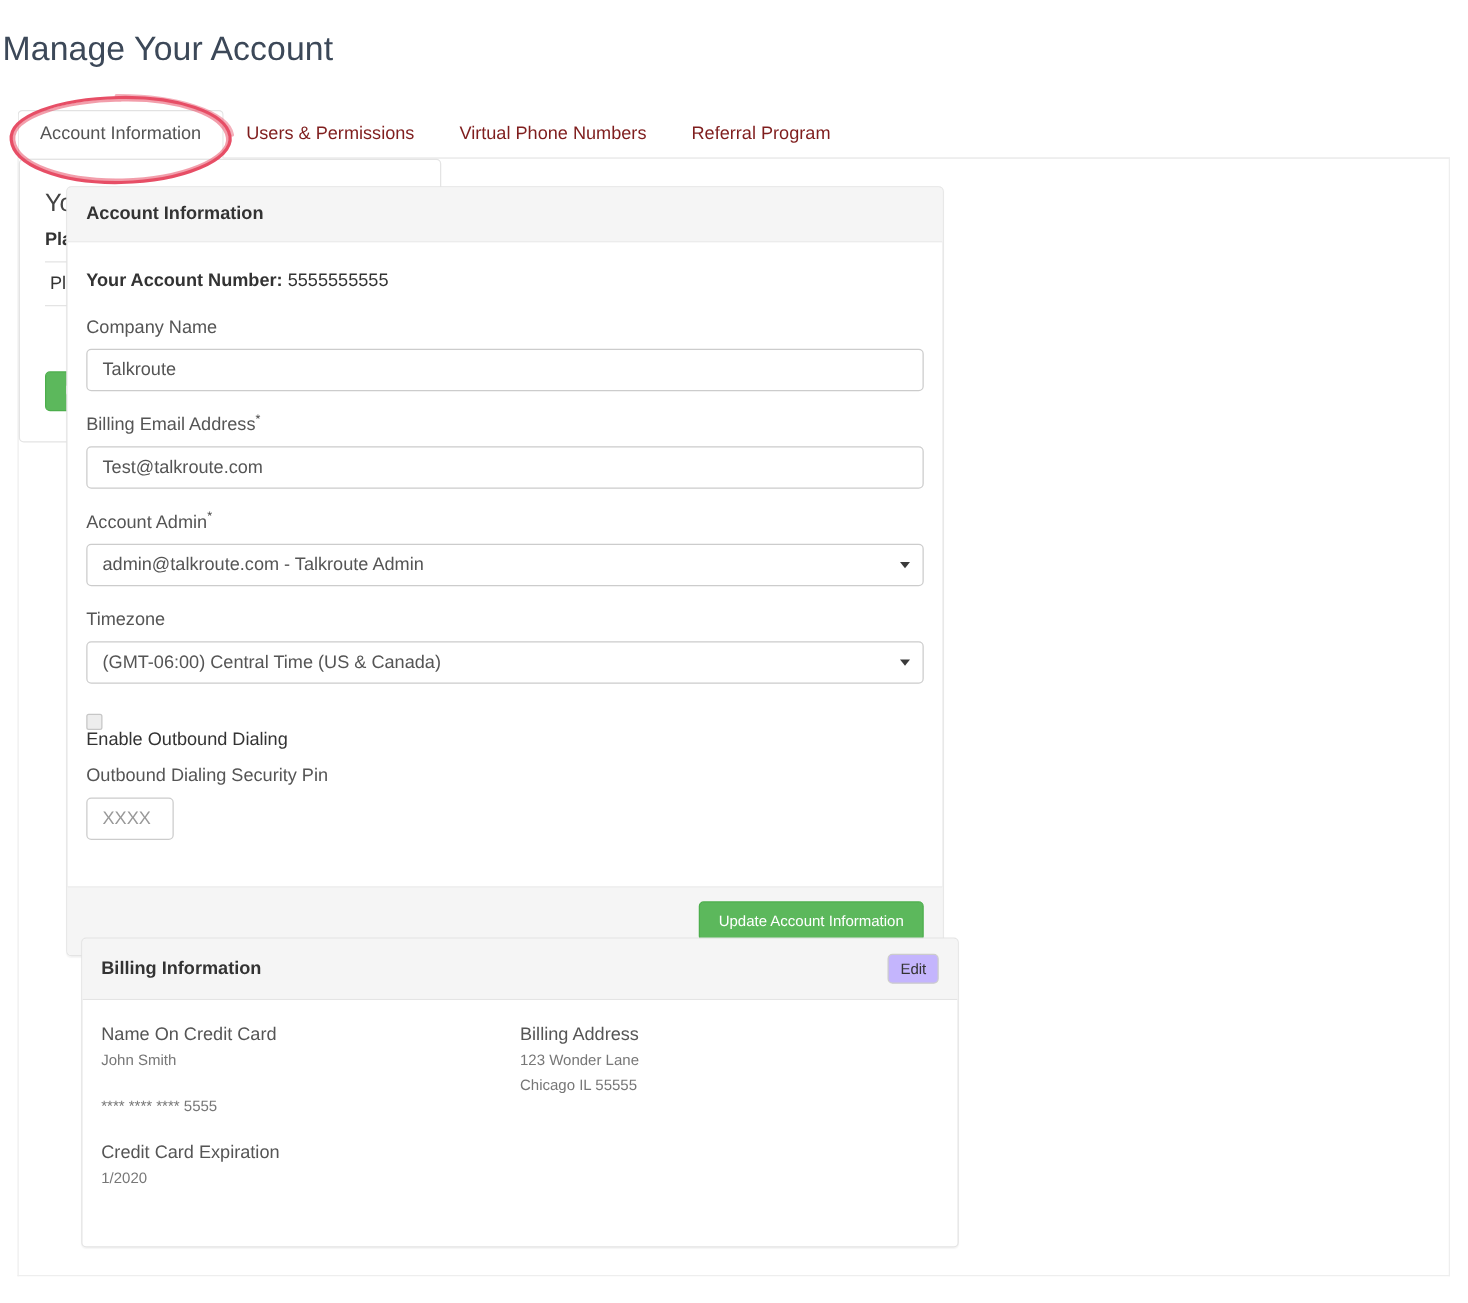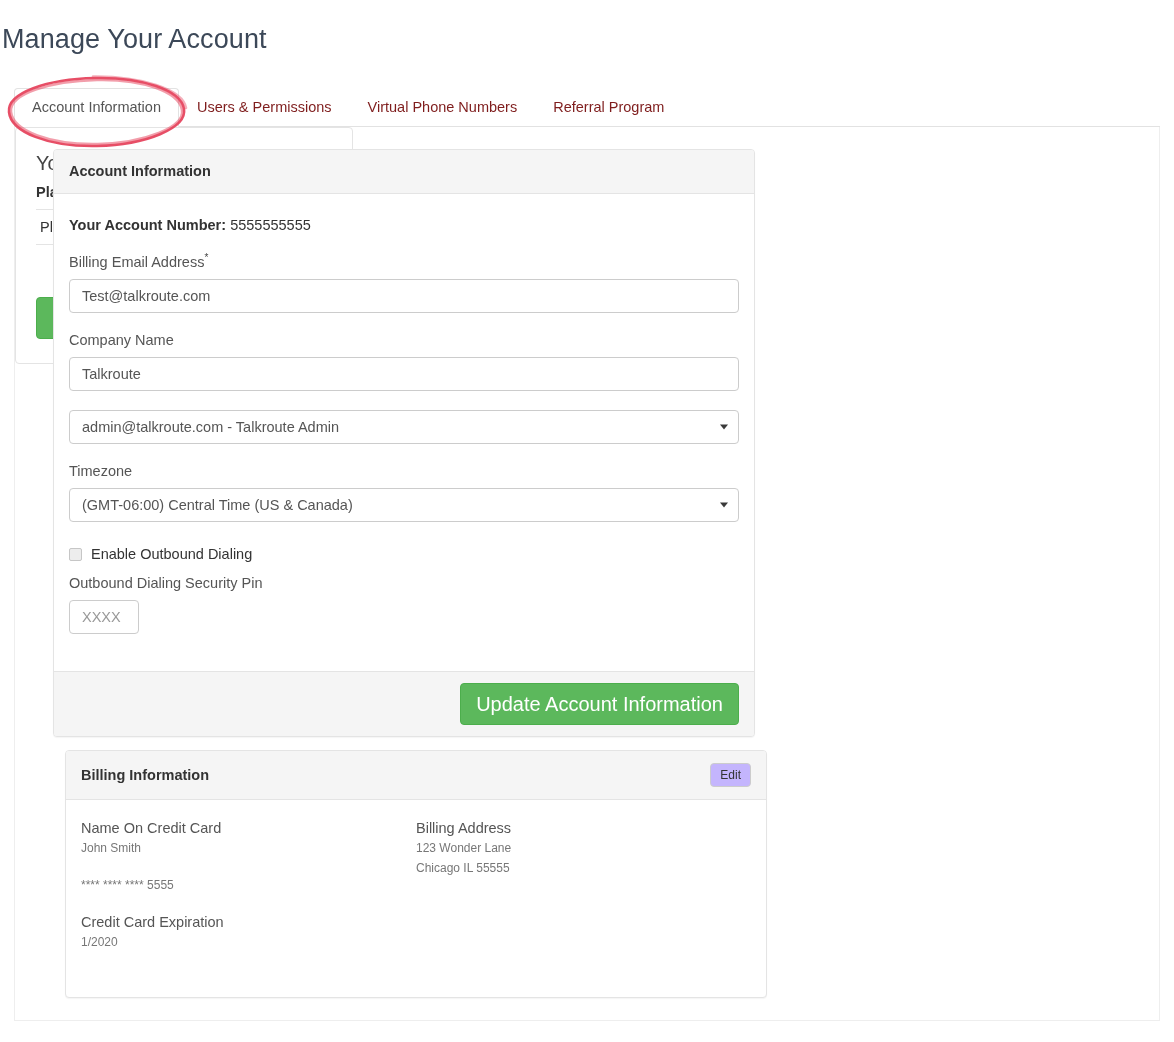--- a/index.html
+++ b/index.html
@@ -159,38 +159,39 @@
     transform: translateY(-50%);
     width: 0;
     height: 0;
     border-left: 4px solid transparent;
     border-right: 4px solid transparent;
     border-top: 5px solid #3a3a3a;
     pointer-events: none;
   }
   .checkbox-row {
     display: flex;
-    align-items: center;
+    align-items: flex-start;
     margin: 24px 0 12px 0;
+    flex-direction: column;
   }
   .cb {
     width: 13px;
     height: 13px;
     border: 1px solid #c6c6c6;
     background: #ededed;
     border-radius: 2px;
     margin-right: 9px;
     flex: 0 0 auto;
   }
   .cb-label { font-size: 14.5px; color: #333; line-height: 17px; }
   .pin-input { width: 70px; }
   .btn {
     display: inline-block;
     padding: 8px 15px;
-    font-size: 20px;
+    font-size: 12px;
     font-family: "Liberation Sans", sans-serif;
     line-height: 1.2;
     border-radius: 4px;
     border: 1px solid transparent;
     cursor: pointer;
     color: #fff;
     white-space: nowrap;
   }
   .btn-success { background-color: #5cb85c; border-color: #4cae4c; }
   .btn-danger  { background-color: #d9534f; border-color: #d43f3a; }
@@ -308,30 +309,31 @@
         <span class="panel-title">Account Information</span>
       </div>
       <div class="panel-body">
 
         <div class="acct-number">
           <b>Your Account Number:</b>
           <span class="num">5555555555</span>
         </div>
 
         <div class="form-group">
+          <label class="form-label">Company Name</label>
+          <input class="form-control" type="text" value="Talkroute" style="">
+        </div>
+
+        <div class="form-group">
           <label class="form-label"><span>Billing Email Address</span><span class="req">*</span></label>
           <input class="form-control" type="text" value="Test@talkroute.com" style="">
         </div>
 
         <div class="form-group">
-          <label class="form-label">Company Name</label>
-          <input class="form-control" type="text" value="Talkroute" style="">
-        </div>
-
-        <div class="form-group">
+          <label class="form-label"><span>Account Admin</span><span class="req">*</span></label>
           <div class="select-wrap">
             <input class="form-control" type="text" readonly="" value="admin@talkroute.com - Talkroute Admin" style="">
             <span class="caret"></span>
           </div>
         </div>
 
         <div class="form-group">
           <label class="form-label">Timezone</label>
           <div class="select-wrap">
             <input class="form-control" type="text" readonly="" value="(GMT-06:00) Central Time (US &amp; Canada)" style="">

